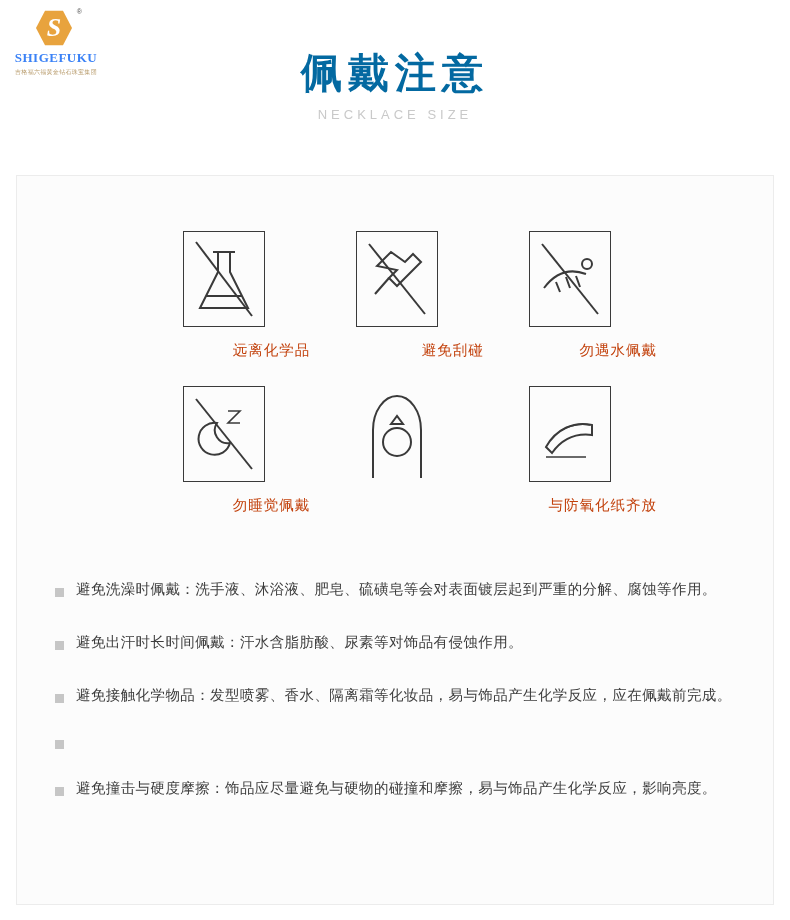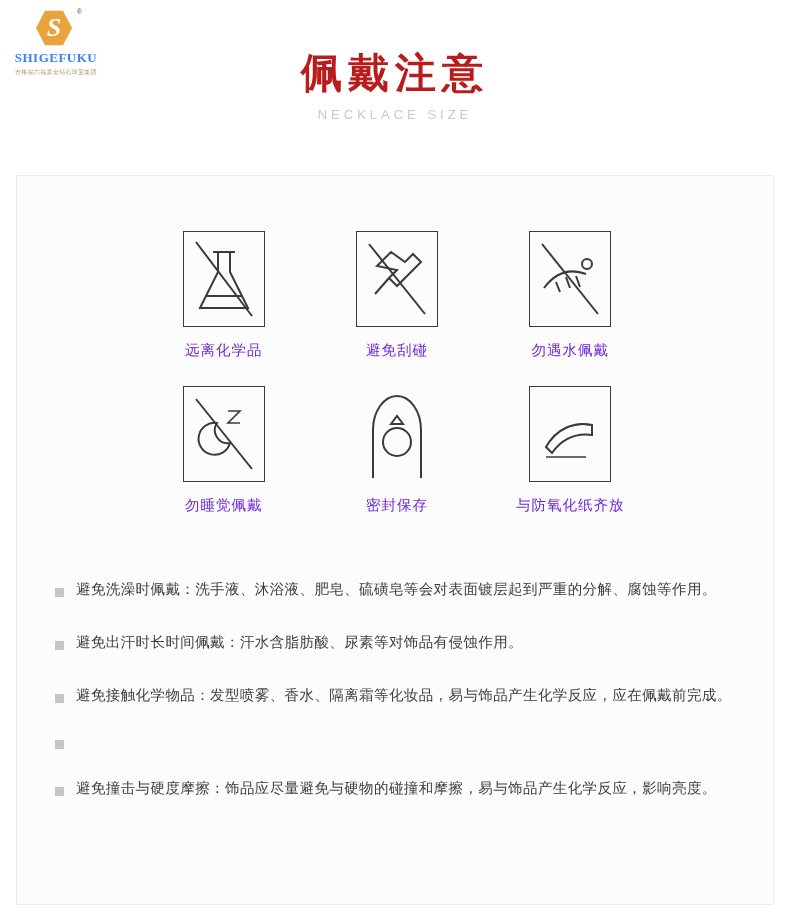--- a/index.html
+++ b/index.html
@@ -81,21 +81,21 @@
     position: absolute;
     top: 48px;
     left: 0;
     width: 790px;
     text-align: center;
   }
   .title-cn {
     font-family: "Liberation Sans", sans-serif;
     font-size: 41px;
     font-weight: bold;
-    color: #b91c1c;
+    color: #0369a1;
     letter-spacing: 6px;
     line-height: 1.25;
   }
   .title-en {
     margin-top: 8px;
     font-size: 13px;
     letter-spacing: 4px;
     color: #c9c9c9;
   }
 
@@ -129,22 +129,23 @@
     width: 82px;
     height: 96px;
     margin: 0 auto;
     border: 1.5px solid #3a3a3a;
     box-sizing: border-box;
     position: relative;
   }
   .icon-caption {
     margin-top: 14px;
     font-size: 14.5px;
-    color: #6d28d9;
+    color: #c2410c;
     letter-spacing: 1px;
+    text-align: right;
   }
 
   
   .bullets {
     position: absolute;
     top: 400px;
     left: 38px;
     width: 690px;
   }
   .bullet-row {
@@ -236,21 +237,20 @@
     </div>
 
     <div class="icon-cell">
       <div class="icon-box" style="border:none;">
         <svg width="80" height="94" viewBox="0 0 80 94" fill="none" stroke="#3a3a3a" stroke-width="2">
           <path d="M16 92 L16 44 A24 34 0 0 1 64 44 L64 92"></path>
           <circle cx="40" cy="56" r="14"></circle>
           <path d="M34 38 L40 30 L46 38 Z"></path>
         </svg>
       </div>
-      <div class="icon-caption">密封保存</div>
     </div>
 
     <div class="icon-cell">
       <div class="icon-box">
         <svg width="80" height="94" viewBox="0 0 80 94" fill="none" stroke="#3a3a3a" stroke-width="2">
           <path d="M16 60 C26 42 44 34 62 38 L62 48 C46 46 32 52 22 66 Z"></path>
           <path d="M30 44 C40 38 50 36 60 38" stroke-width="1.4"></path>
           <path d="M16 70 L56 70" stroke-width="1.4"></path>
         </svg>
       </div>

